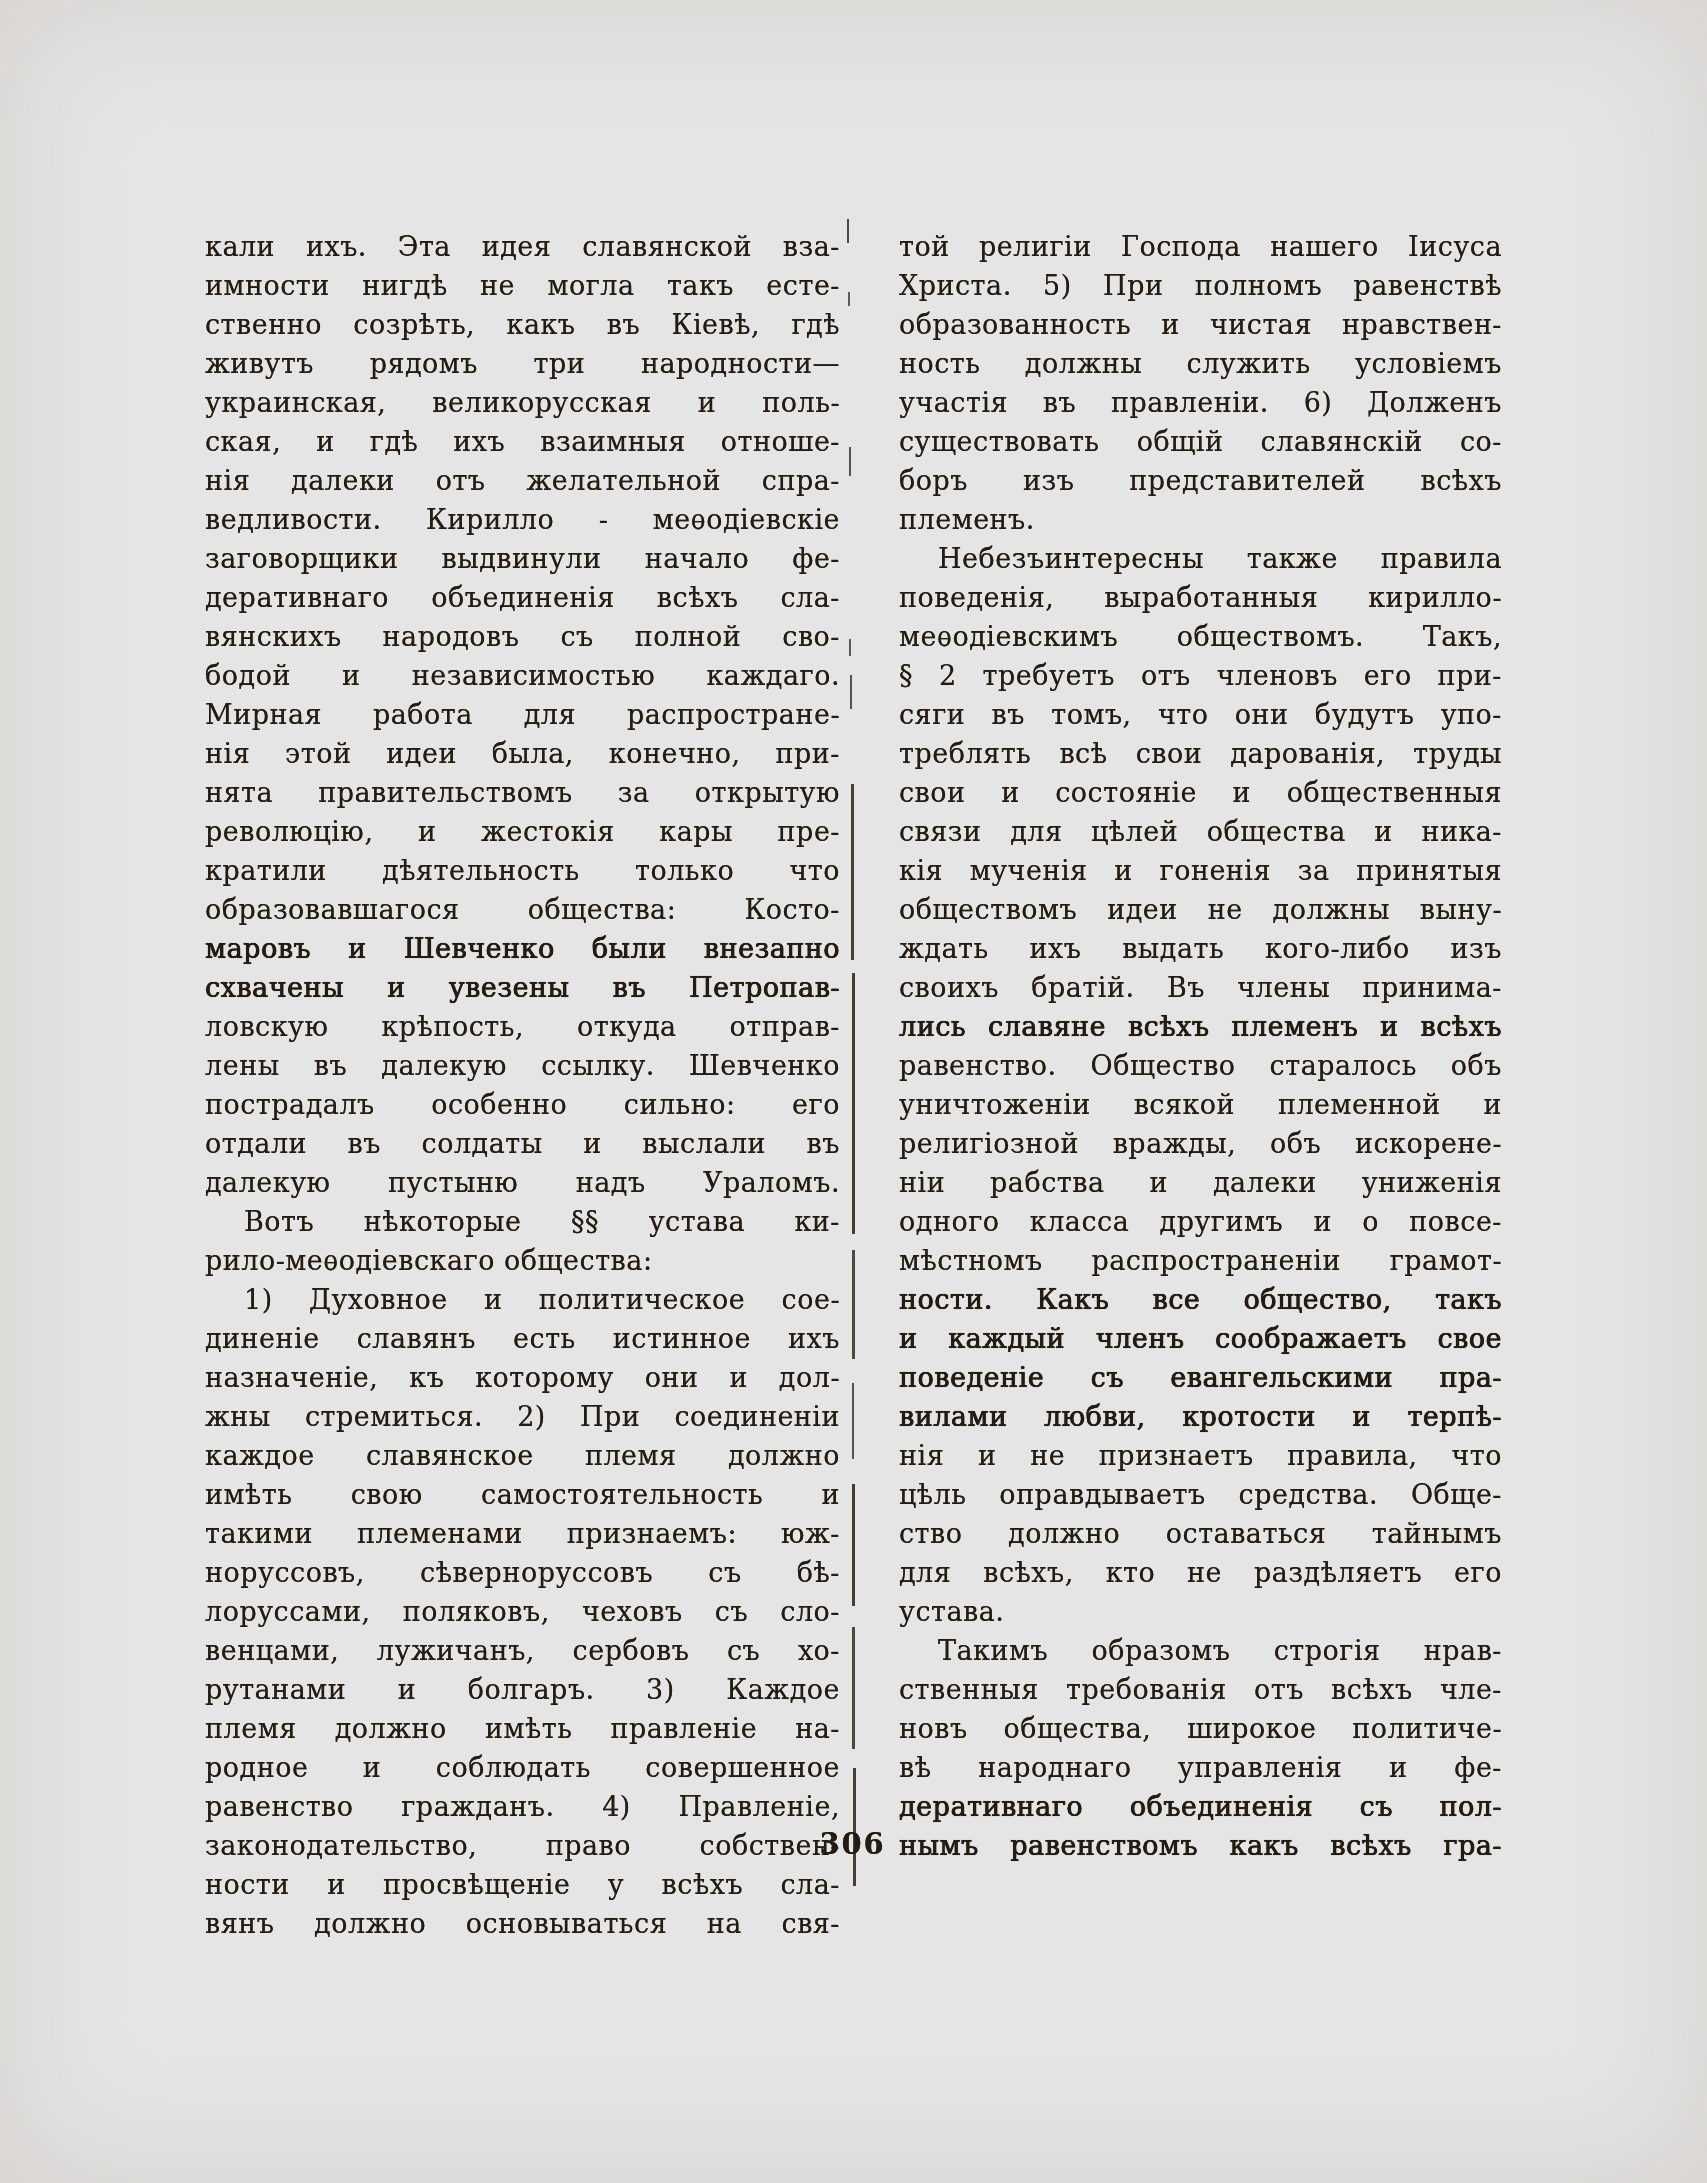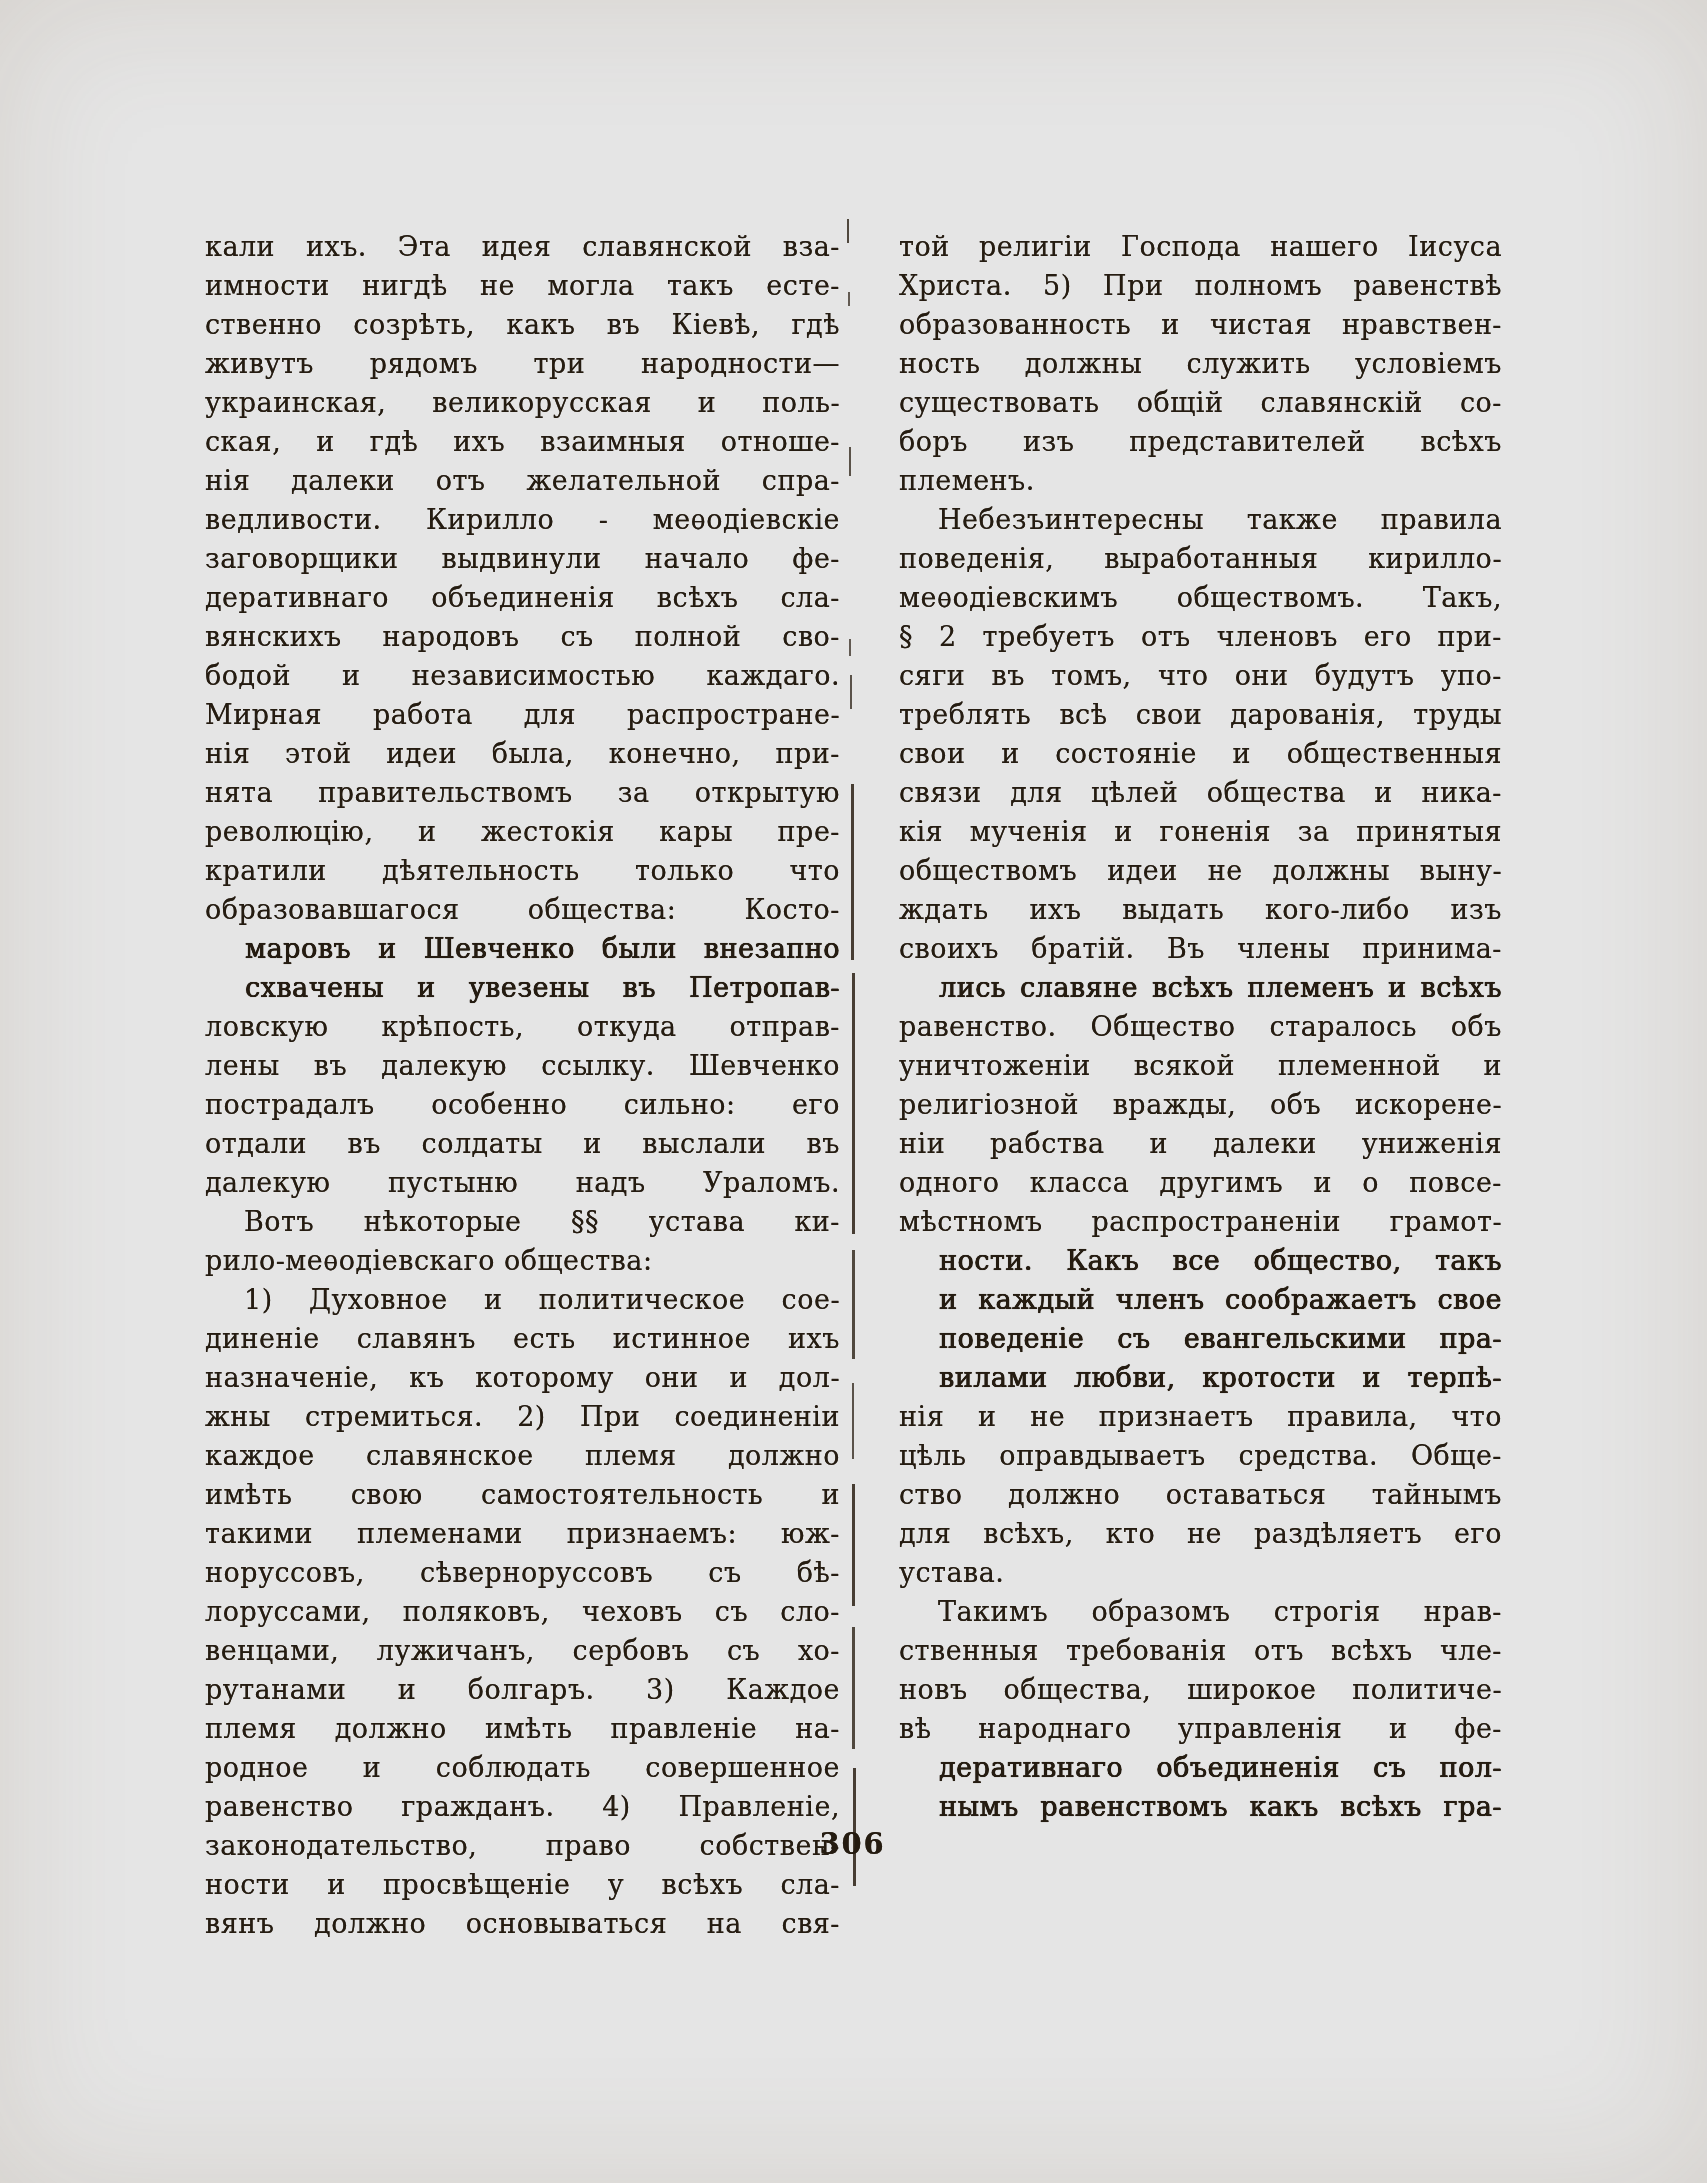--- a/index.html
+++ b/index.html
@@ -27,21 +27,20 @@
     letter-spacing: 0.5px;
     text-align: justify;
     text-align-last: justify;
     white-space: nowrap;
     text-shadow: 0 0 0.6px rgba(37, 28, 17, 0.8);
   }
   .line.e { text-align: left; text-align-last: left; }
   .line.i { text-indent: 39px; }
   .line.b {
     text-shadow: 0.5px 0 0 #251c11, -0.2px 0 0 #251c11, 0 0 0.7px rgba(37,28,17,0.9);
-    margin-left: 40px;
   }
   .pagenum {
     position: absolute;
     top: 1827px; left: 0; width: 1705px;
     text-align: center;
     font-size: 29px;
     font-weight: 700;
     letter-spacing: 1.9px;
     color: #241b10;
     text-shadow: 0 0 0.6px rgba(36, 27, 16, 0.8);
@@ -101,20 +100,21 @@
       <div class="line">законодательство, право собствен-</div>
       <div class="line">ности и просвѣщеніе у всѣхъ сла-</div>
       <div class="line">вянъ должно основываться на свя-</div>
     </div>
 
   <div class="col" id="col-right">
       <div class="line">той религіи Господа нашего Іисуса</div>
       <div class="line">Христа. 5) При полномъ равенствѣ</div>
       <div class="line">образованность и чистая нравствен-</div>
       <div class="line">ность должны служить условіемъ</div>
+      <div class="line">участія въ правленіи. 6) Долженъ</div>
       <div class="line">существовать общій славянскій со-</div>
       <div class="line">боръ изъ представителей всѣхъ</div>
       <div class="line e">племенъ.</div>
       <div class="line i">Небезъинтересны также правила</div>
       <div class="line">поведенія, выработанныя кирилло-</div>
       <div class="line">меѳодіевскимъ обществомъ. Такъ,</div>
       <div class="line">§ 2 требуетъ отъ членовъ его при-</div>
       <div class="line">сяги въ томъ, что они будутъ упо-</div>
       <div class="line">треблять всѣ свои дарованія, труды</div>
       <div class="line">свои и состояніе и общественныя</div>

